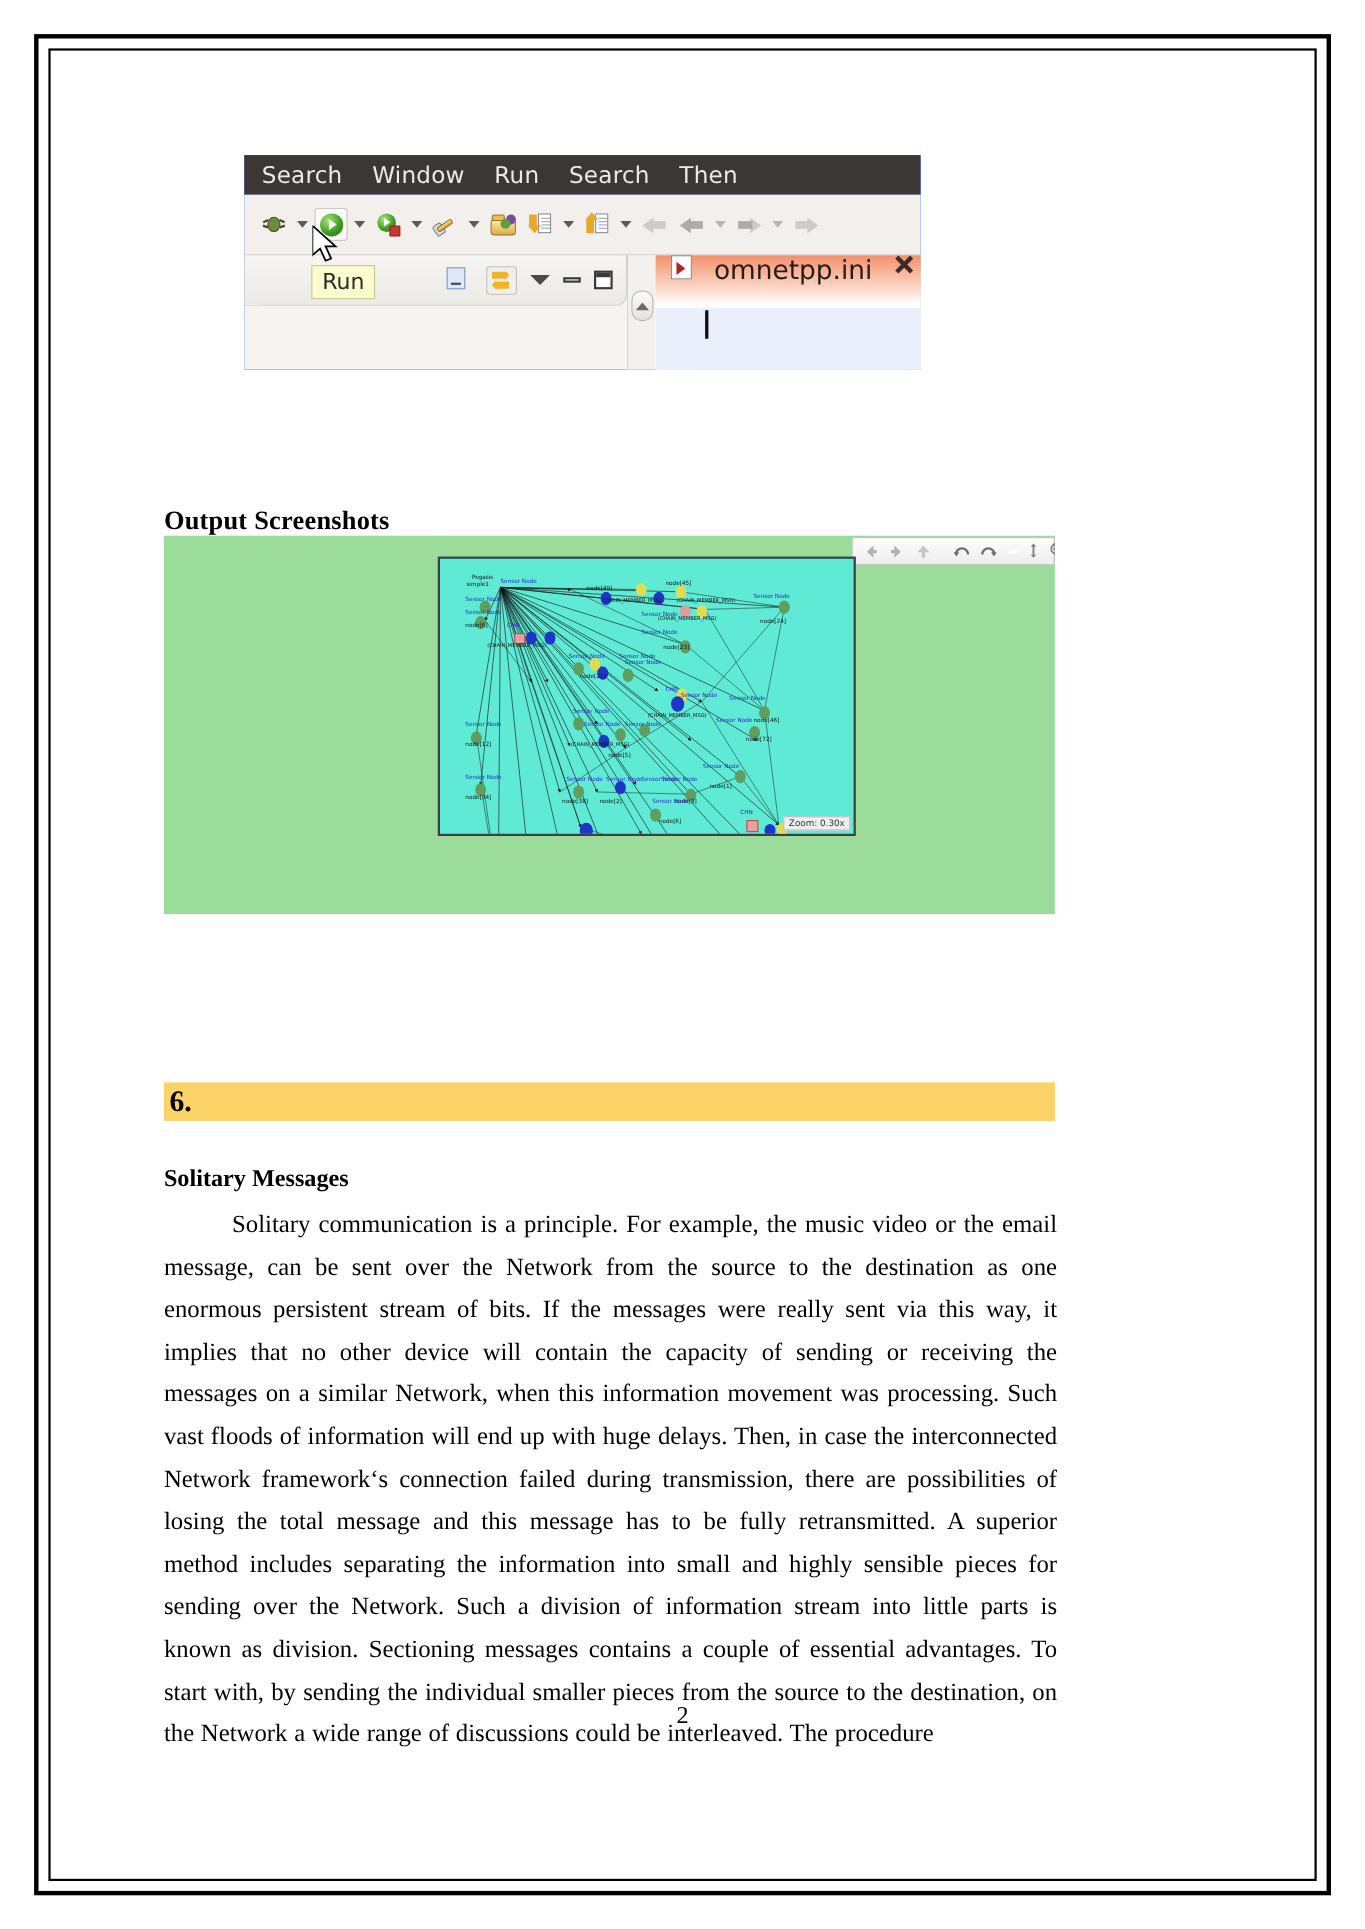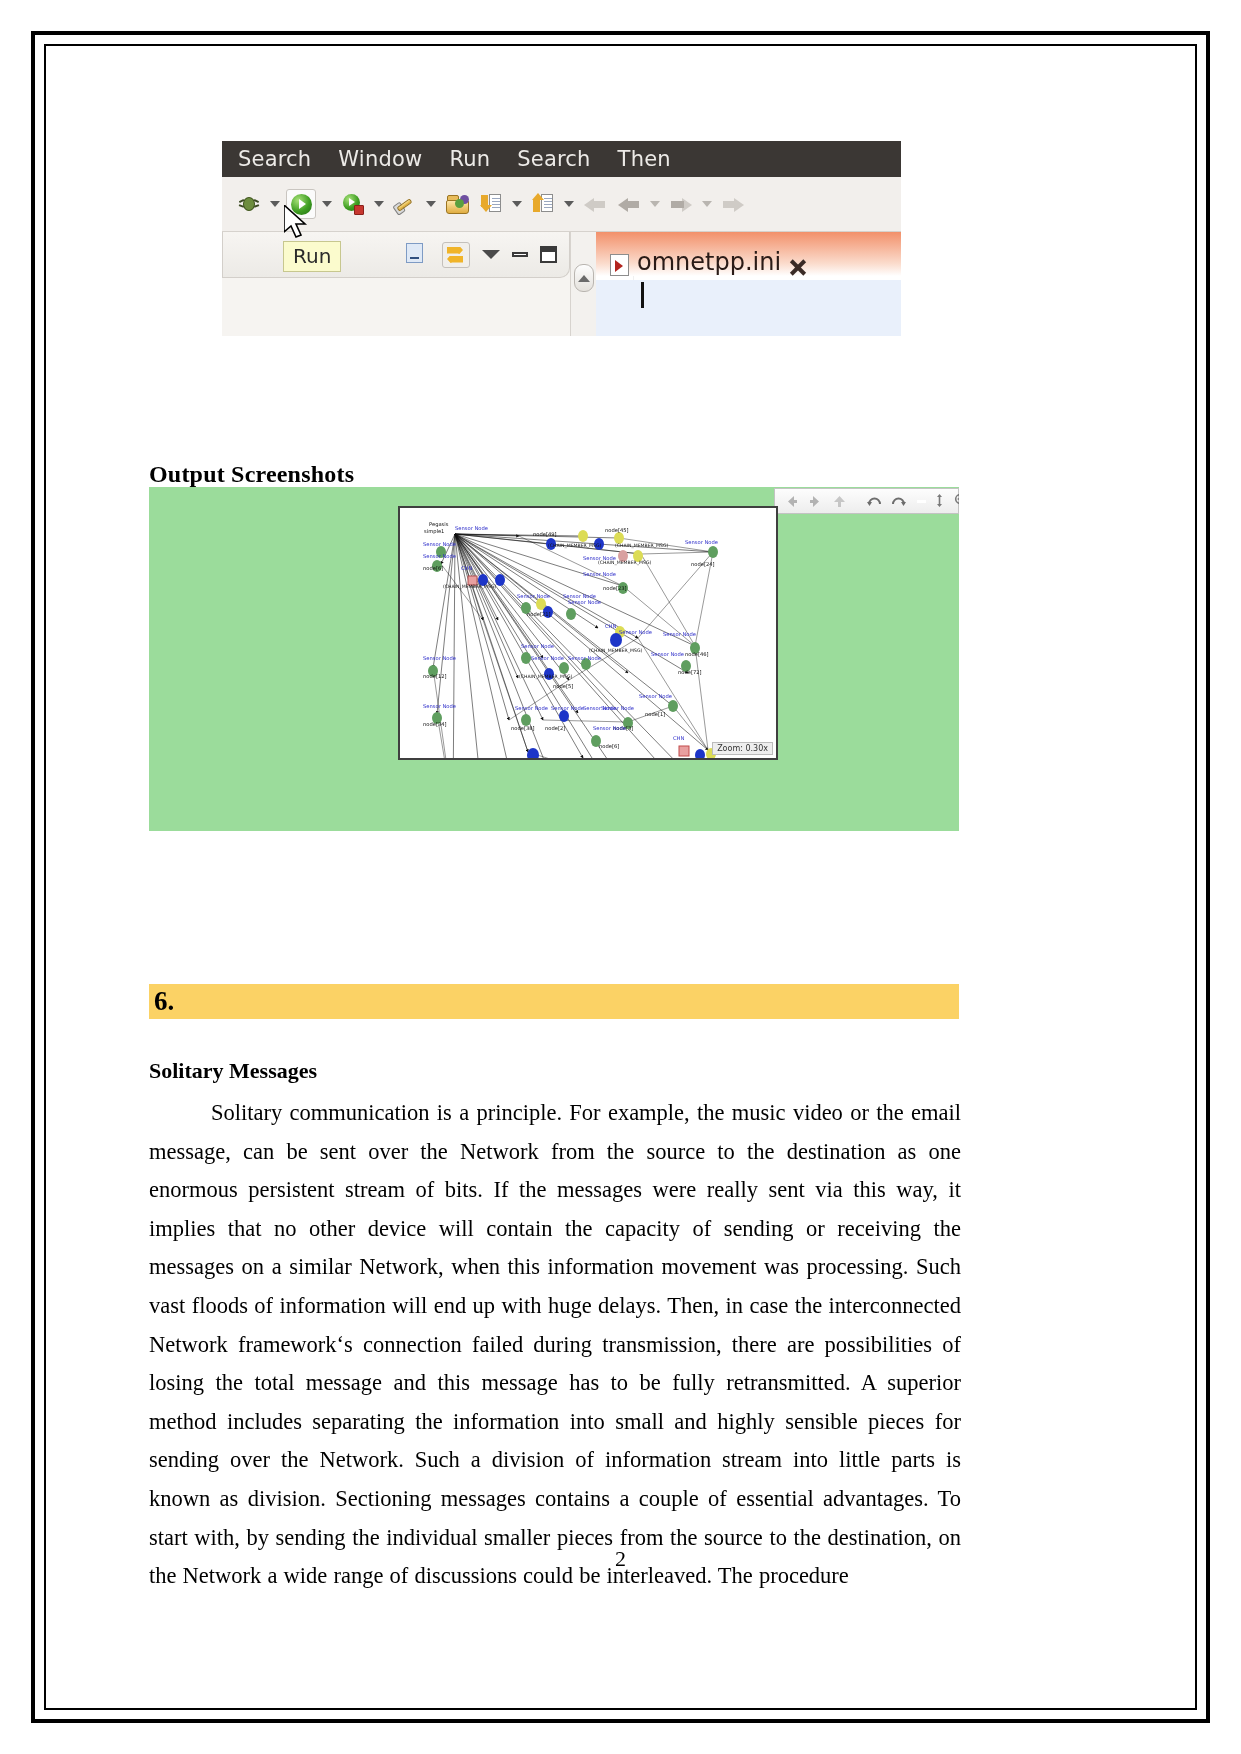--- a/index.html
+++ b/index.html
@@ -29,21 +29,21 @@
   #content {
     position:absolute;
     left:0; top:0; right:0; bottom:0;
     padding:0;
   }
 
   
   .ide-shot {
     position:absolute;
     left:176px; top:95px;
-    width:679px; height:195px;
+    width:615px; height:195px;
     overflow:hidden;
     background:#3b82f6;
   }
   .ide-menubar {
     height:36px;
     background:#3b3734;
     display:flex;
     align-items:center;
     padding-left:16px;
     gap:27px;
@@ -187,22 +187,22 @@
     position:absolute;
     left:374px; top:0;
     right:0; bottom:0;
     background:#fff;
   }
   .editor-tab {
     height:44px;
     background:linear-gradient(#f2906a,#fbdccd 72%,#ffffff 100%);
     border-top:1px solid #e3apple;
     position:relative;
-    display:flex; align-items:flex-end;
-    padding-left:14px; gap:8px;
+    display:flex; align-items:flex-start;
+    padding-left:14px; gap:20px;
     border-radius:0 14px 0 0;
     width:318px;
   }
   .tab-file-ic{width:19px;height:22px;background:#fff;border:1px solid #8d8d8d;position:relative;}
   .tab-file-ic:after{content:"";position:absolute;left:4px;top:5px;border-left:8px solid #b3241e;border-top:6px solid transparent;border-bottom:6px solid transparent;}
   .tab-title{
     font-family:"DejaVu Sans", sans-serif;
     font-size:24px;
     color:#2a1b17;
     white-space:nowrap;
@@ -273,21 +273,21 @@
   .ntb-sep{width:1px;height:14px;background:#c0c0c0;margin:0 2px;}
   .ntb-arrow svg{display:block;}
   .ntb-stop{width:15px;height:15px;border-radius:50%;background:#d23b2e;position:relative;}
   .ntb-stop:after{content:"";position:absolute;left:3px;top:6px;width:9px;height:3px;background:#fff;}
   .ntb-z svg{display:block;}
 
   .net-canvas{
     position:absolute;
     left:249px; top:19px;
     width:380px; height:254px;
-    background:#ffffff;
+    background:#5eead4;
     border:2px solid #3f3f3f;
     overflow:hidden;
   }
   .net-canvas svg{display:block;}
   .zoom-badge{
     position:absolute;
     right:3px; bottom:3px;
     background:#eeeeee;
     border:1px solid #bcbcbc;
     font-family:"DejaVu Sans", sans-serif;

